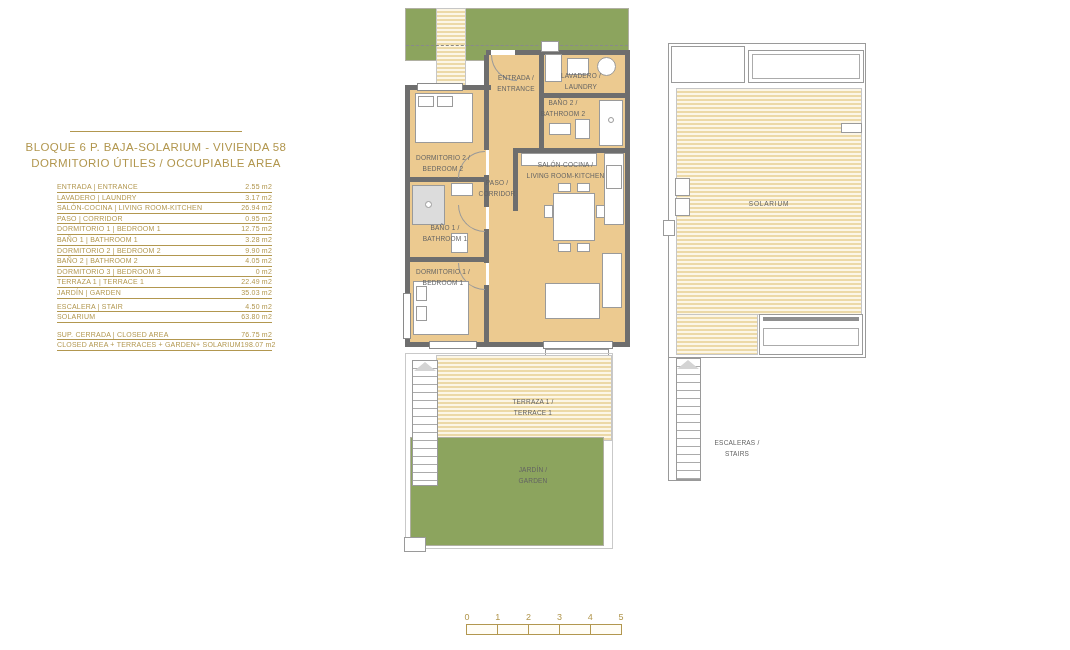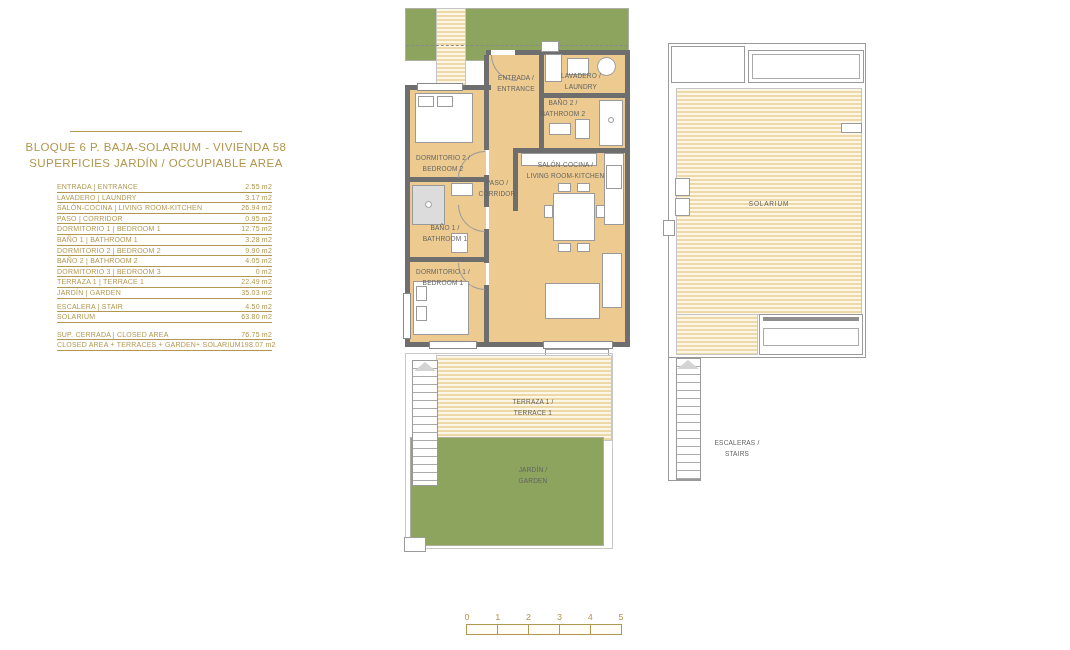--- a/index.html
+++ b/index.html
@@ -54,21 +54,21 @@
   .scell:last-child{border-right:none;}
 </style>
 </head>
 <body>
 
 <div id="canvas">
 
   <div id="title-block">
     <div id="title-rule"></div>
     <div class="title-line">BLOQUE 6 P. BAJA-SOLARIUM - VIVIENDA 58</div>
-    <div class="title-line">SUPERFICIES JARDÍN / OCCUPIABLE AREA</div>
+    <div class="title-line">DORMITORIO ÚTILES / OCCUPIABLE AREA</div>
   </div>
 
   <div id="area-table">
     <div class="tgroup">
 
     <div class="trow">
           <span class="tlabel">ENTRADA | ENTRANCE</span>
           <span class="tval">2.55 m2</span>
         </div>
         <div class="trow">

